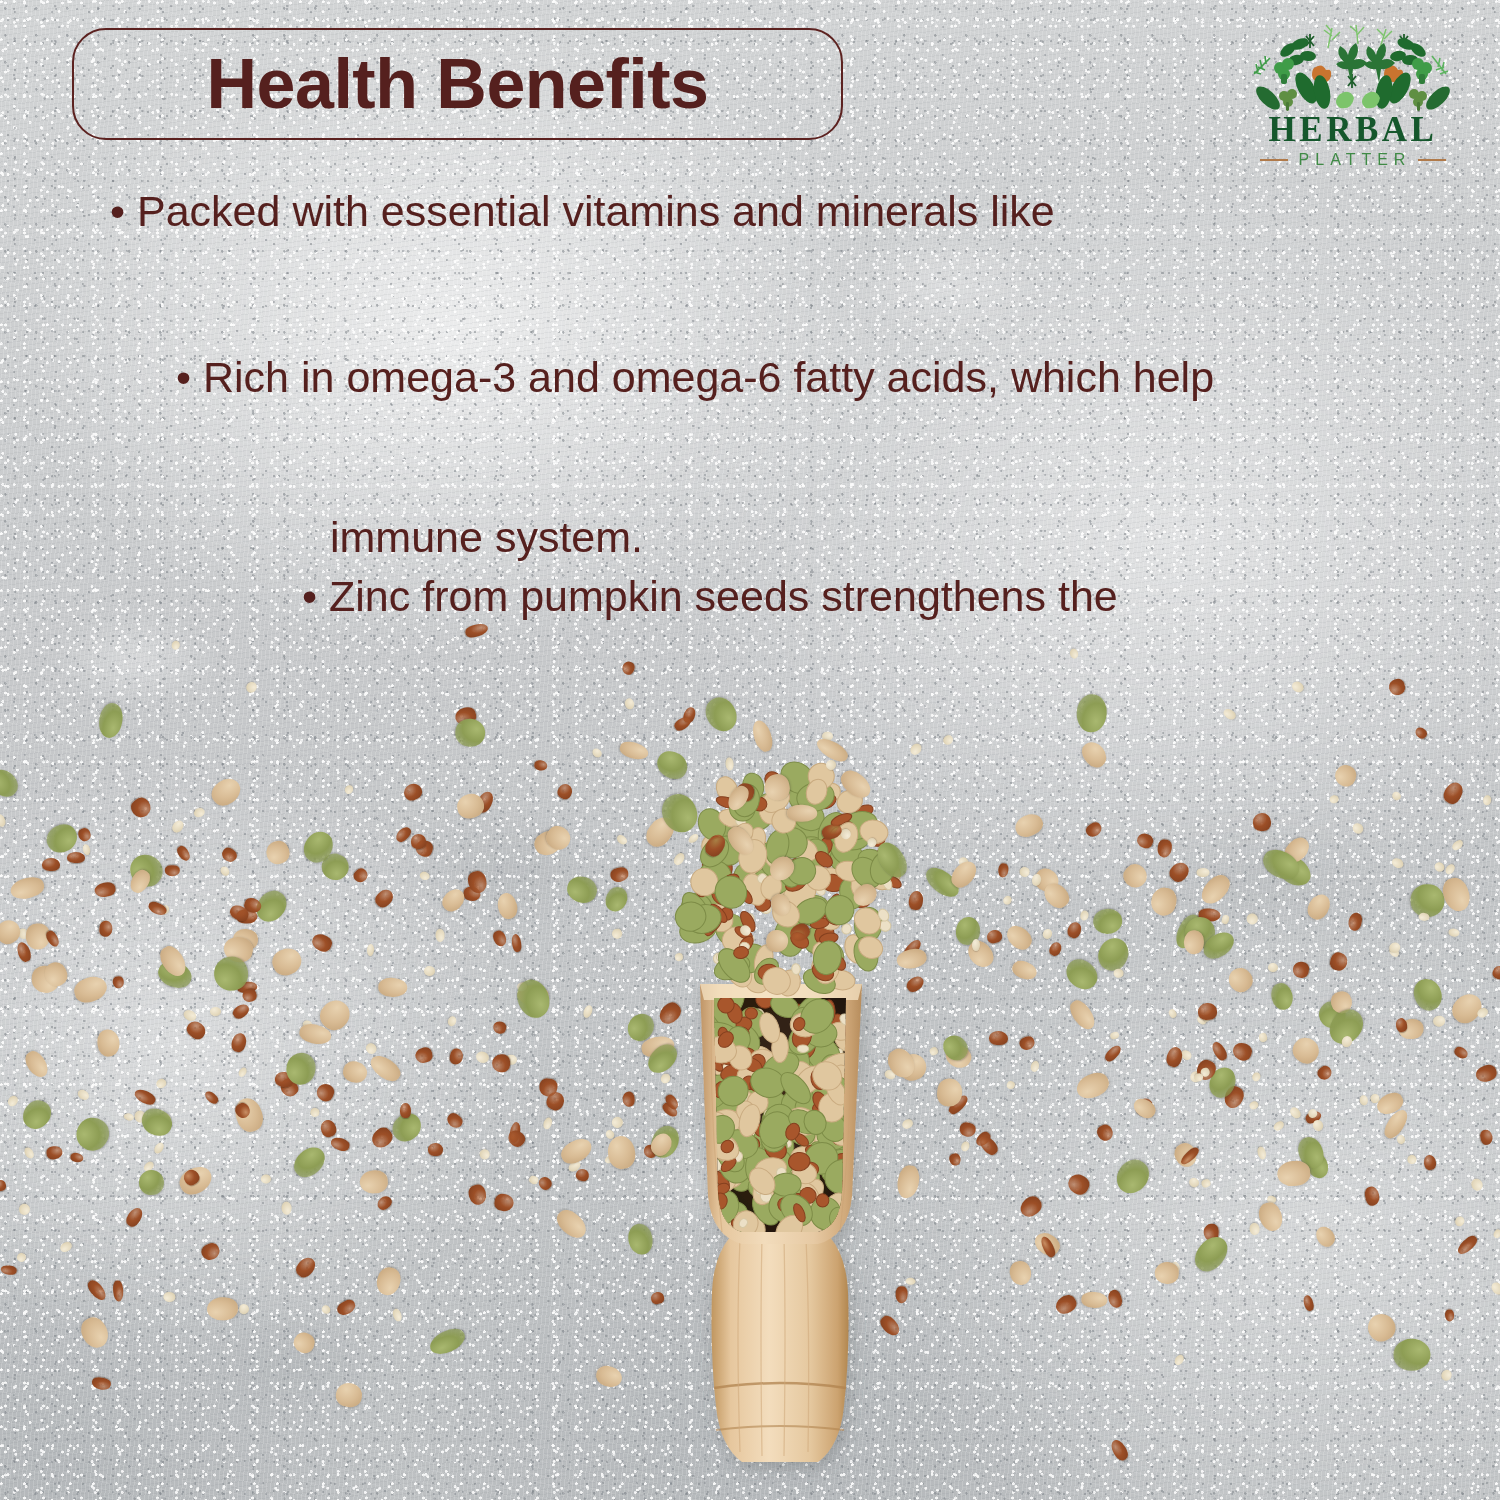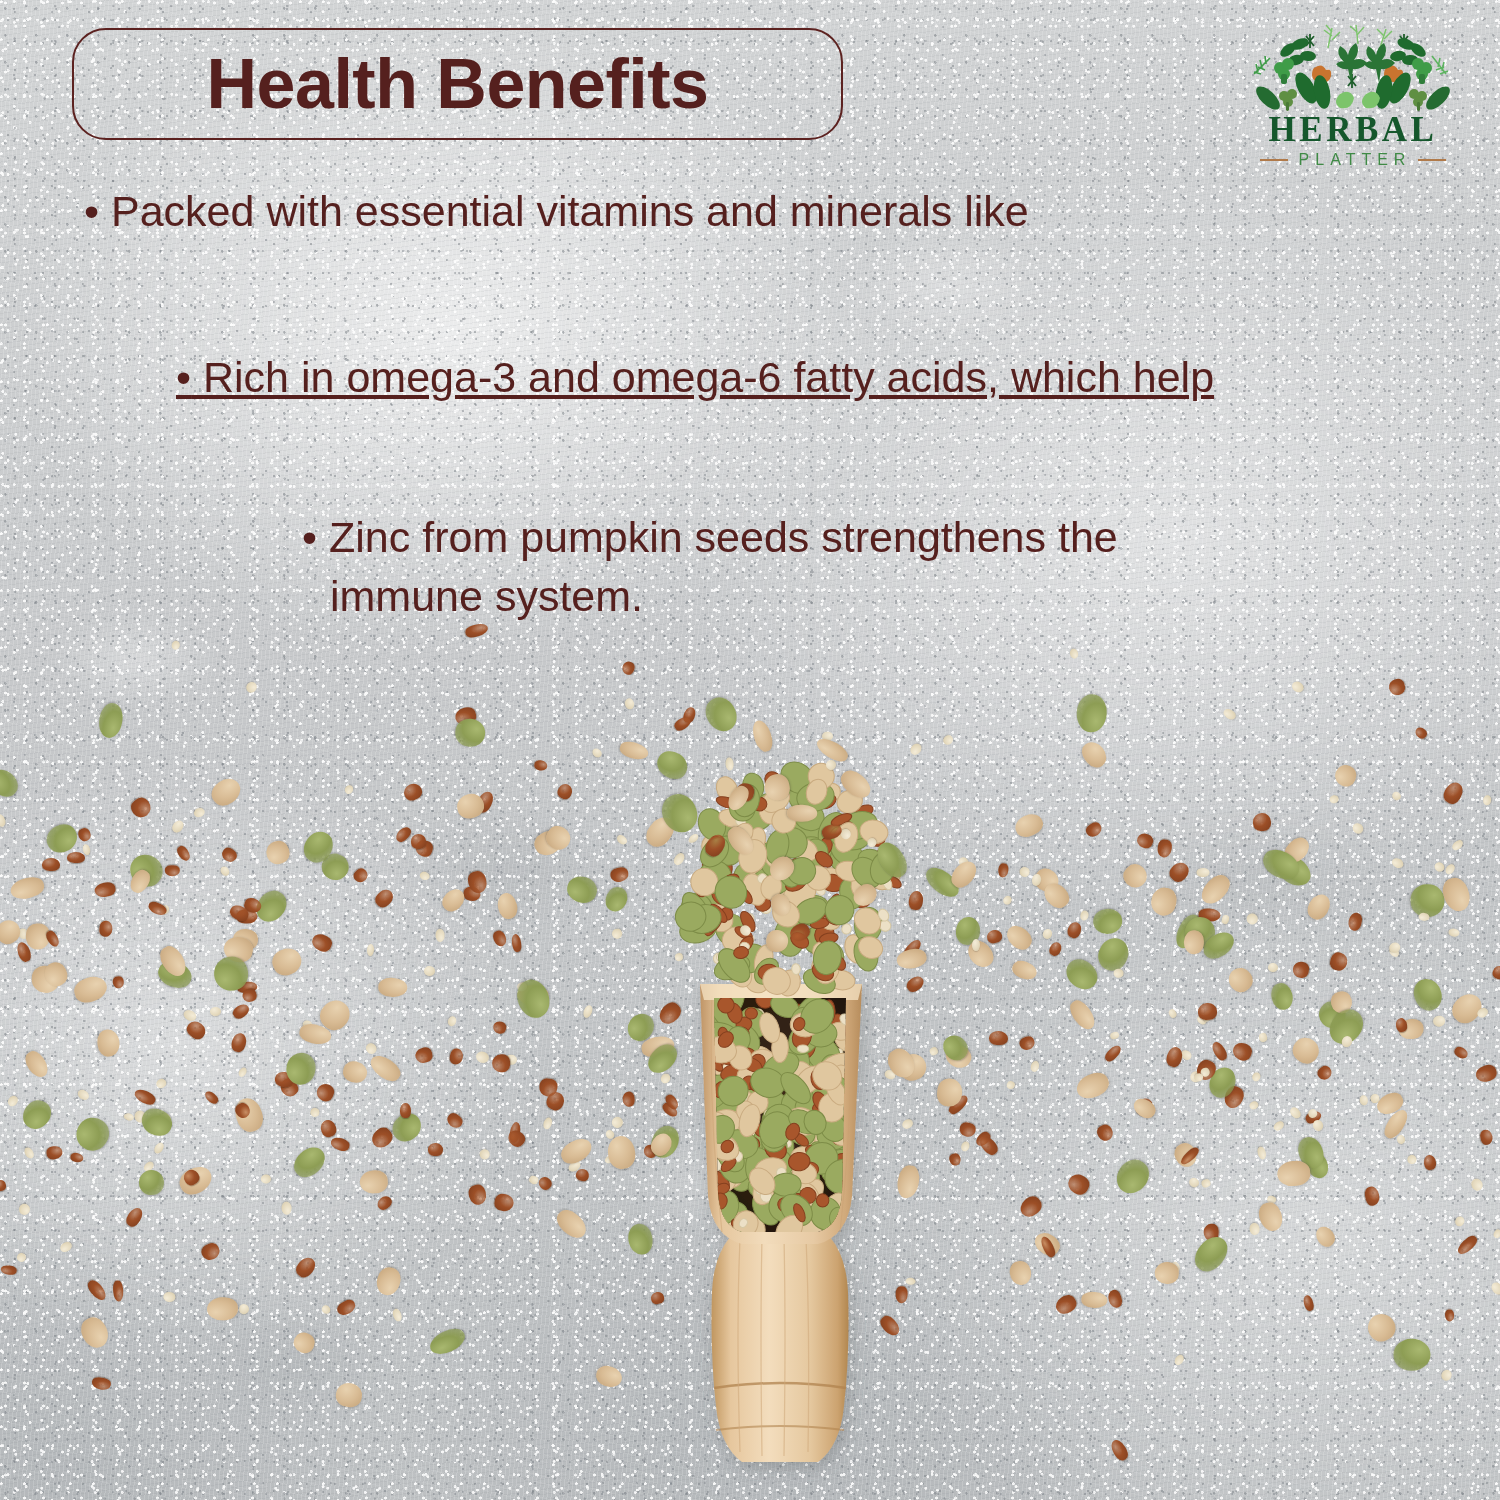--- a/index.html
+++ b/index.html
@@ -139,28 +139,28 @@
 
   
   .bullets { position: absolute; left: 0; top: 0; width: 1500px; }
   .bullet {
     position: absolute;
     color: #55201e;
     font-size: 43px;
     line-height: 1.38;
   }
   .bullet .dot { display: inline; }
-  .b1 { left: 84px;  top: 182px;  width: 1180px; }
+  .b1 { left: 110px;  top: 182px;  width: 1180px; }
   .b2 { left: 176px; top: 348px;  width: 1300px; text-align: center; }
   .b3 { left: 286px; top: 508px;  width: 980px;  text-align: center; }
   .b1 .ln, .b2 .ln, .b3 .ln { display: block; }
   .b1 .ln2 { padding-left: 54px; }
   .b2 .ln2 { }
   .b3 .ln2 { text-align: left; padding-left: 44px; }
-  .b2 .ln1 { text-align: left; text-decoration: underline; }
+  .b2 .ln1 { text-align: left; }
   .b3 .ln1 { text-align: left; padding-left: 16px; }
 
   
   .scoop { position: absolute; left: 0; top: 0; width: 1500px; height: 1500px; }
 
   
   .seeds { position: absolute; inset: 0; }
   .seed { position: absolute; border-radius: 50%; }
   .seed.pumpkin {
     background: radial-gradient(ellipse at 34% 30%, #a9b870 0%, #8d9d54 48%, #76854180 100%);
@@ -1288,21 +1288,21 @@
     </div>
 
     <div class="bullet b2">
       <span class="ln ln1">
         <span class="dot">•</span>
         <span>Rich in omega-3 and omega-6 fatty acids, which help</span>
       </span>
     </div>
 
     <div class="bullet b3">
+      <span class="ln ln2">immune system.</span>
       <span class="ln ln1">
         <span class="dot">•</span>
         <span>Zinc from pumpkin seeds strengthens the</span>
       </span>
-      <span class="ln ln2">immune system.</span>
     </div>
 
   </div>
 </div>
 
 </body></html>

